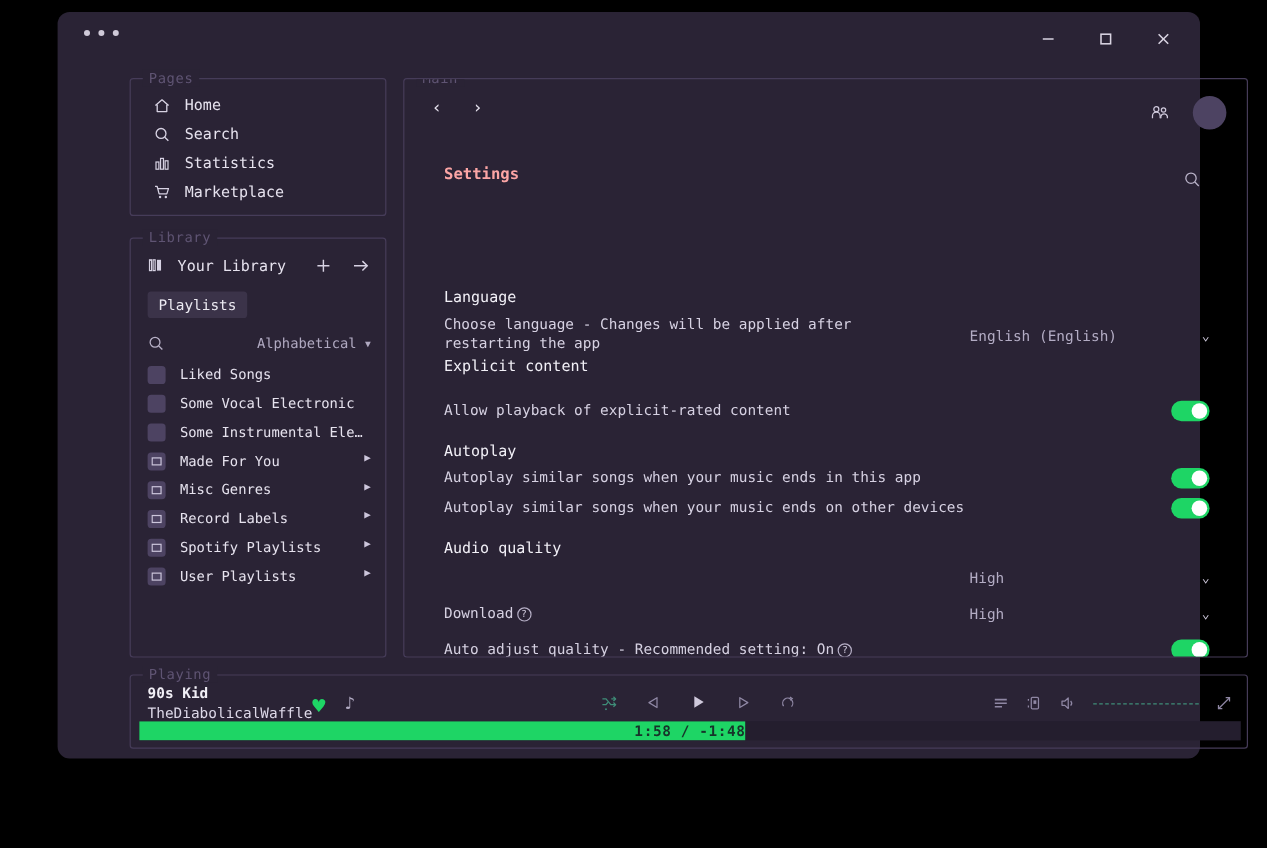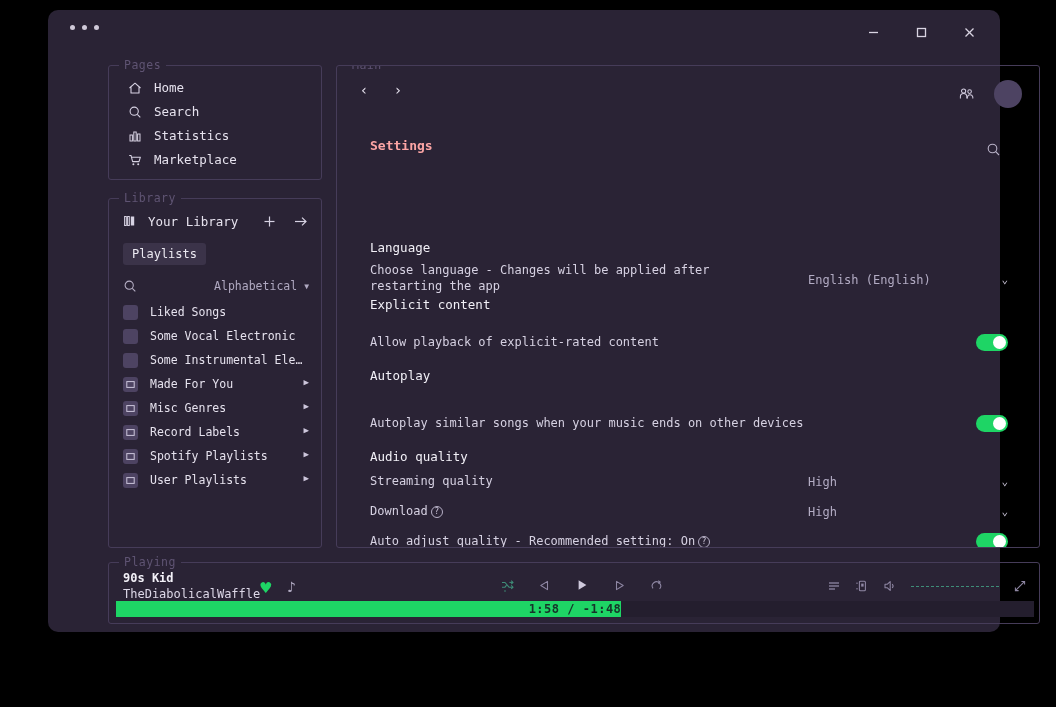--- a/index.html
+++ b/index.html
@@ -494,31 +494,36 @@
 
       <div class="sec-head" style="top:119px">Explicit content</div>
       <div class="srow" style="top:156px; height:18px">
         <div class="desc">Allow playback of explicit-rated content</div>
         <div class="toggle">
             <i></i>
           </div>
       </div>
 
       <div class="sec-head" style="top:190px">Autoplay</div>
+      <div class="srow" style="top:212px; height:18px">
+        <div class="desc" style="width:470px">Autoplay similar songs when your music ends in this app</div>
+        <div class="toggle">
+            <i></i>
+          </div>
+      </div>
       <div class="srow" style="top:237px; height:18px">
         <div class="desc" style="width:470px">Autoplay similar songs when your music ends on other devices</div>
         <div class="toggle">
             <i></i>
           </div>
       </div>
 
       <div class="sec-head" style="top:271px">Audio quality</div>
 
       <div class="srow" style="top:295px; height:18px">
-        <div class="desc">Streaming quality</div>
         <div class="dropdown">
           <span class="dval">High</span>
           <span class="dcar">⌄</span>
         </div>
       </div>
 
       <div class="srow" style="top:325px; height:18px">
         <div class="desc"><span>Download</span><span class="qmark">?</span></div>
         <div class="dropdown">
           <span class="dval">High</span>

